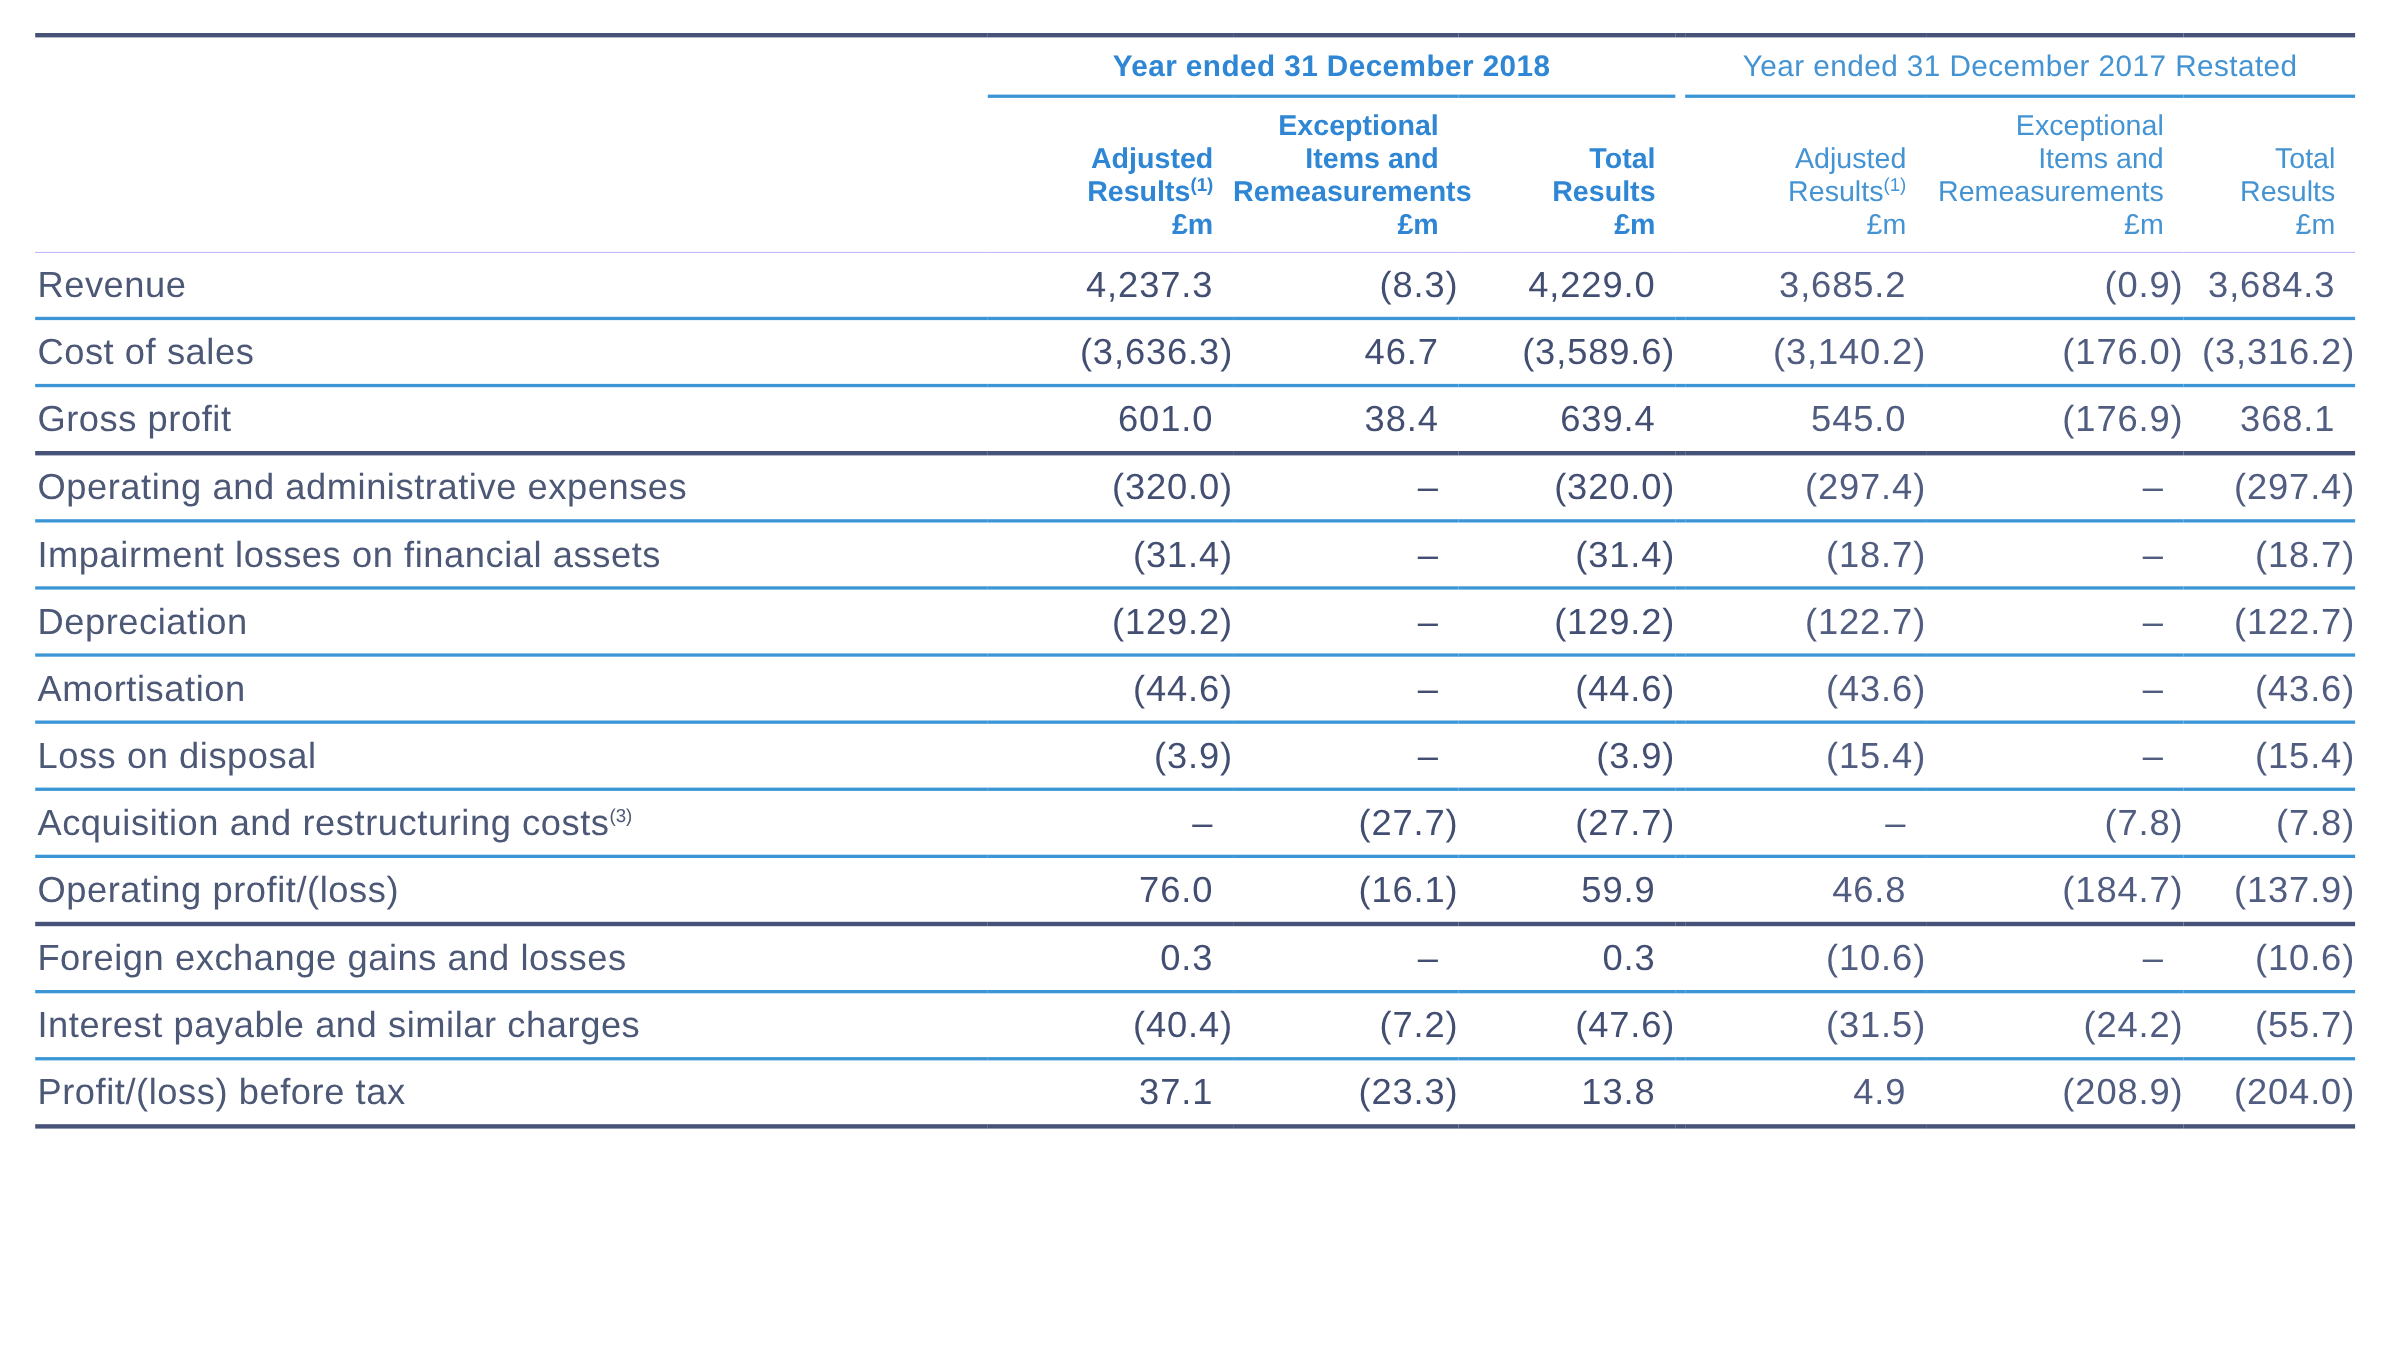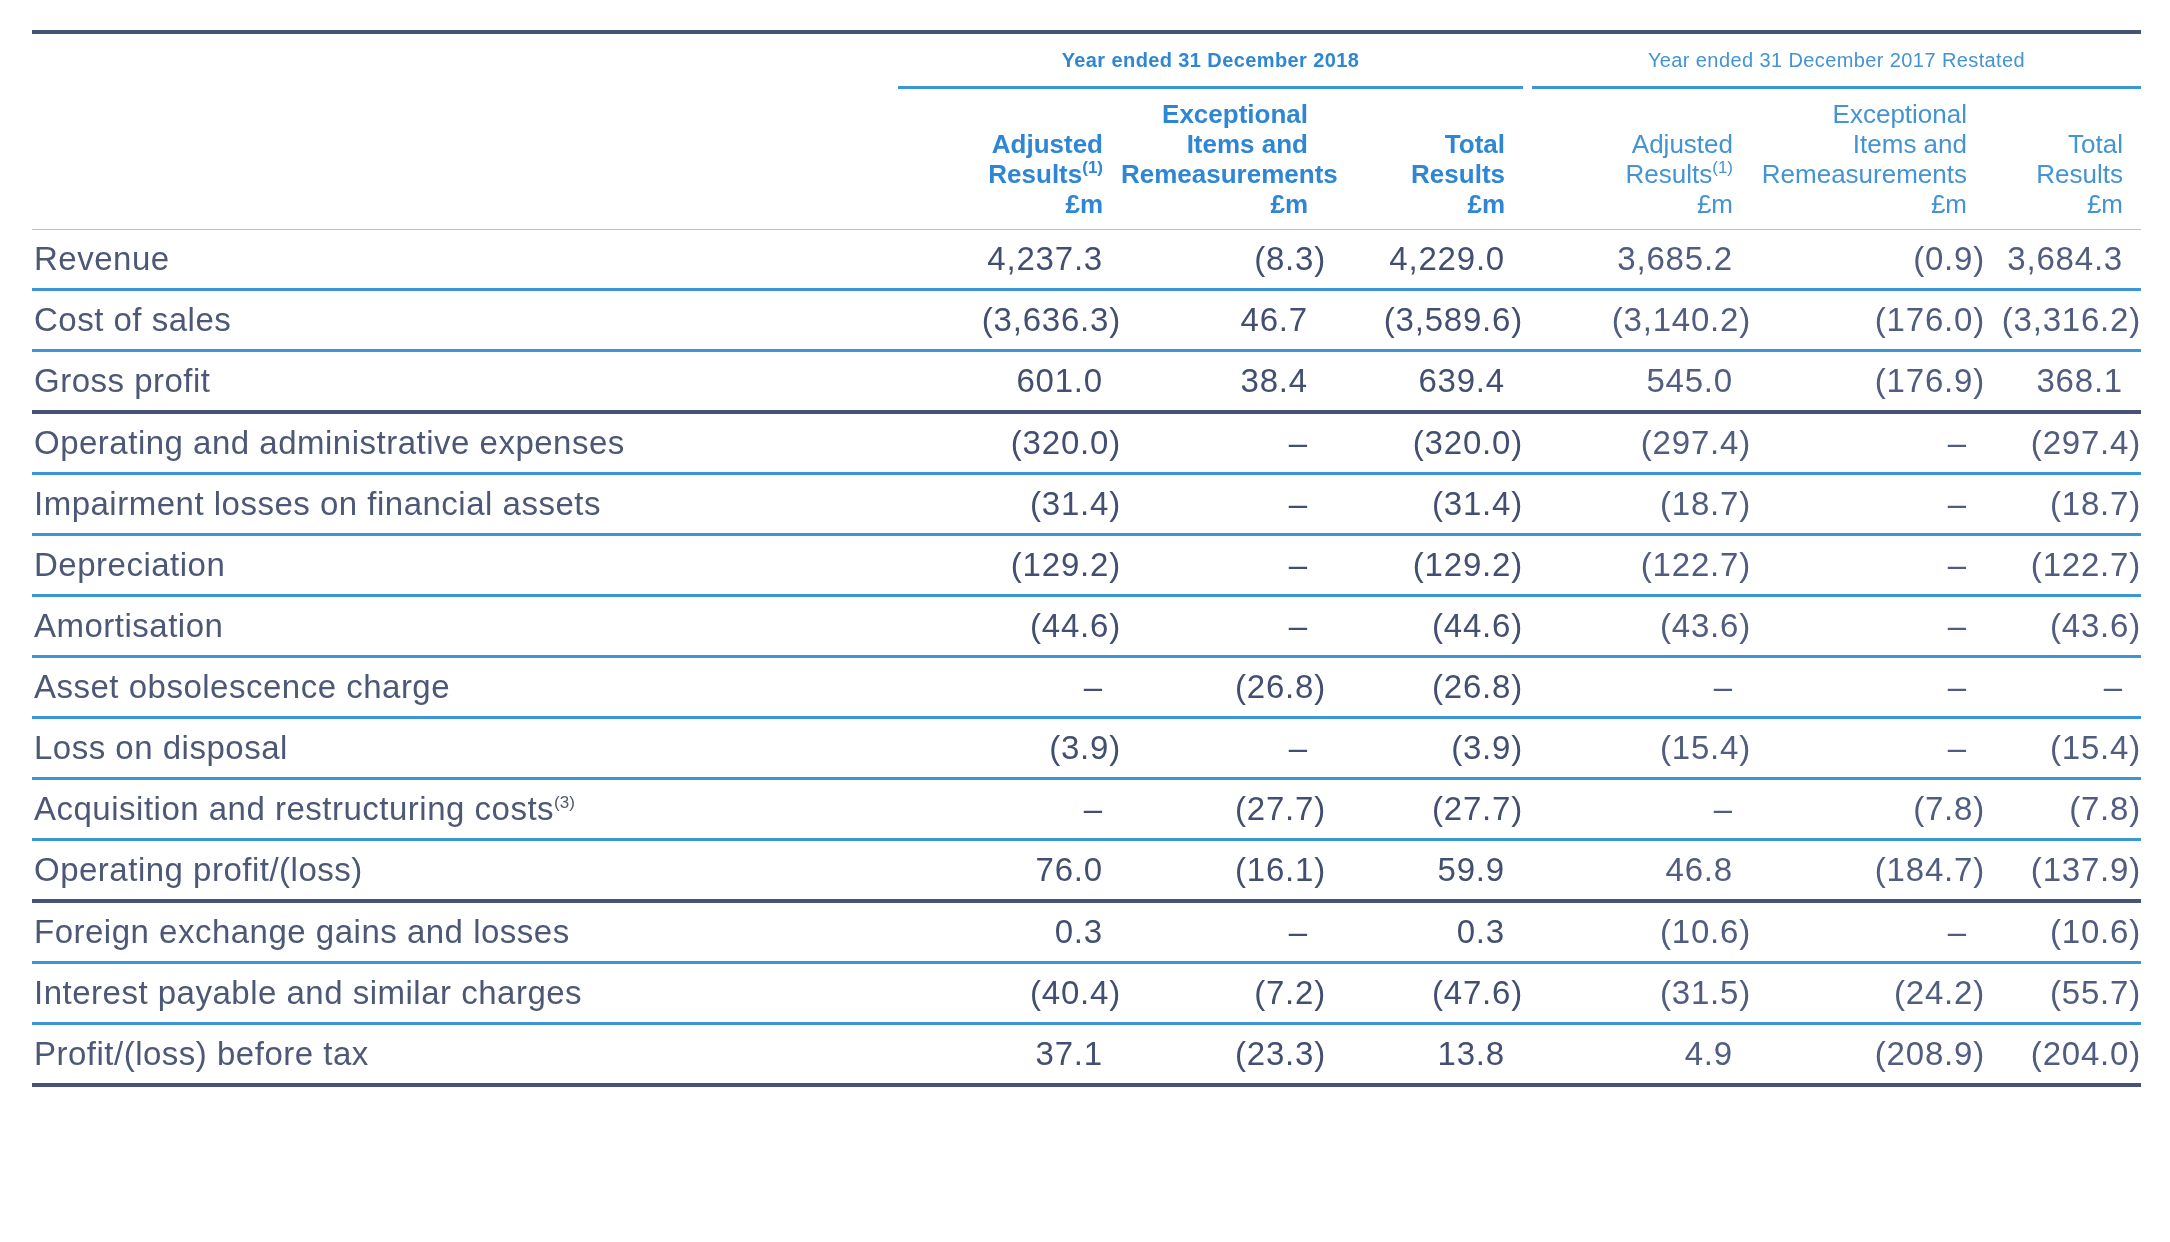--- a/index.html
+++ b/index.html
@@ -11,21 +11,21 @@
   table#fin{
     position:absolute;left:32px;top:30px;width:2109px;
     border-collapse:collapse;table-layout:fixed;
     border-top:4px solid #475278;
   }
   th,td{margin:0;padding:0;overflow:visible;white-space:nowrap;}
 
   
   tr.grouprow th{height:52px;vertical-align:middle;}
   th.grp{
-    font-size:20px;letter-spacing:.4px;text-align:center;
+    font-size:27px;letter-spacing:.4px;text-align:center;
     border-bottom:3px solid #3c96d5;
   }
   th.g18{color:#2e86d4;font-weight:700;}
   th.g17{color:#4493d3;font-weight:400;}
 
   
   tr.colrow th{
     height:130px;vertical-align:bottom;text-align:right;
     padding:0 18px 10px 0;font-size:26px;line-height:30px;
     border-bottom:1px solid #c4b5fd;
@@ -146,30 +146,20 @@
         <td class="lbl">Amortisation</td>
         <td class="v y18 paren">(44.6)</td>
         <td class="v y18">–</td>
         <td class="v y18 paren">(44.6)</td>
         <td></td>
         <td class="v y17 paren">(43.6)</td>
         <td class="v y17">–</td>
         <td class="v y17 paren">(43.6)</td>
       </tr>
       <tr class="thin">
-        <td class="lbl">Asset obsolescence charge</td>
-        <td class="v y18">–</td>
-        <td class="v y18 paren">(26.8)</td>
-        <td class="v y18 paren">(26.8)</td>
-        <td></td>
-        <td class="v y17">–</td>
-        <td class="v y17">–</td>
-        <td class="v y17">–</td>
-      </tr>
-      <tr class="thin">
         <td class="lbl">Loss on disposal</td>
         <td class="v y18 paren">(3.9)</td>
         <td class="v y18">–</td>
         <td class="v y18 paren">(3.9)</td>
         <td></td>
         <td class="v y17 paren">(15.4)</td>
         <td class="v y17">–</td>
         <td class="v y17 paren">(15.4)</td>
       </tr>
       <tr class="thin">

